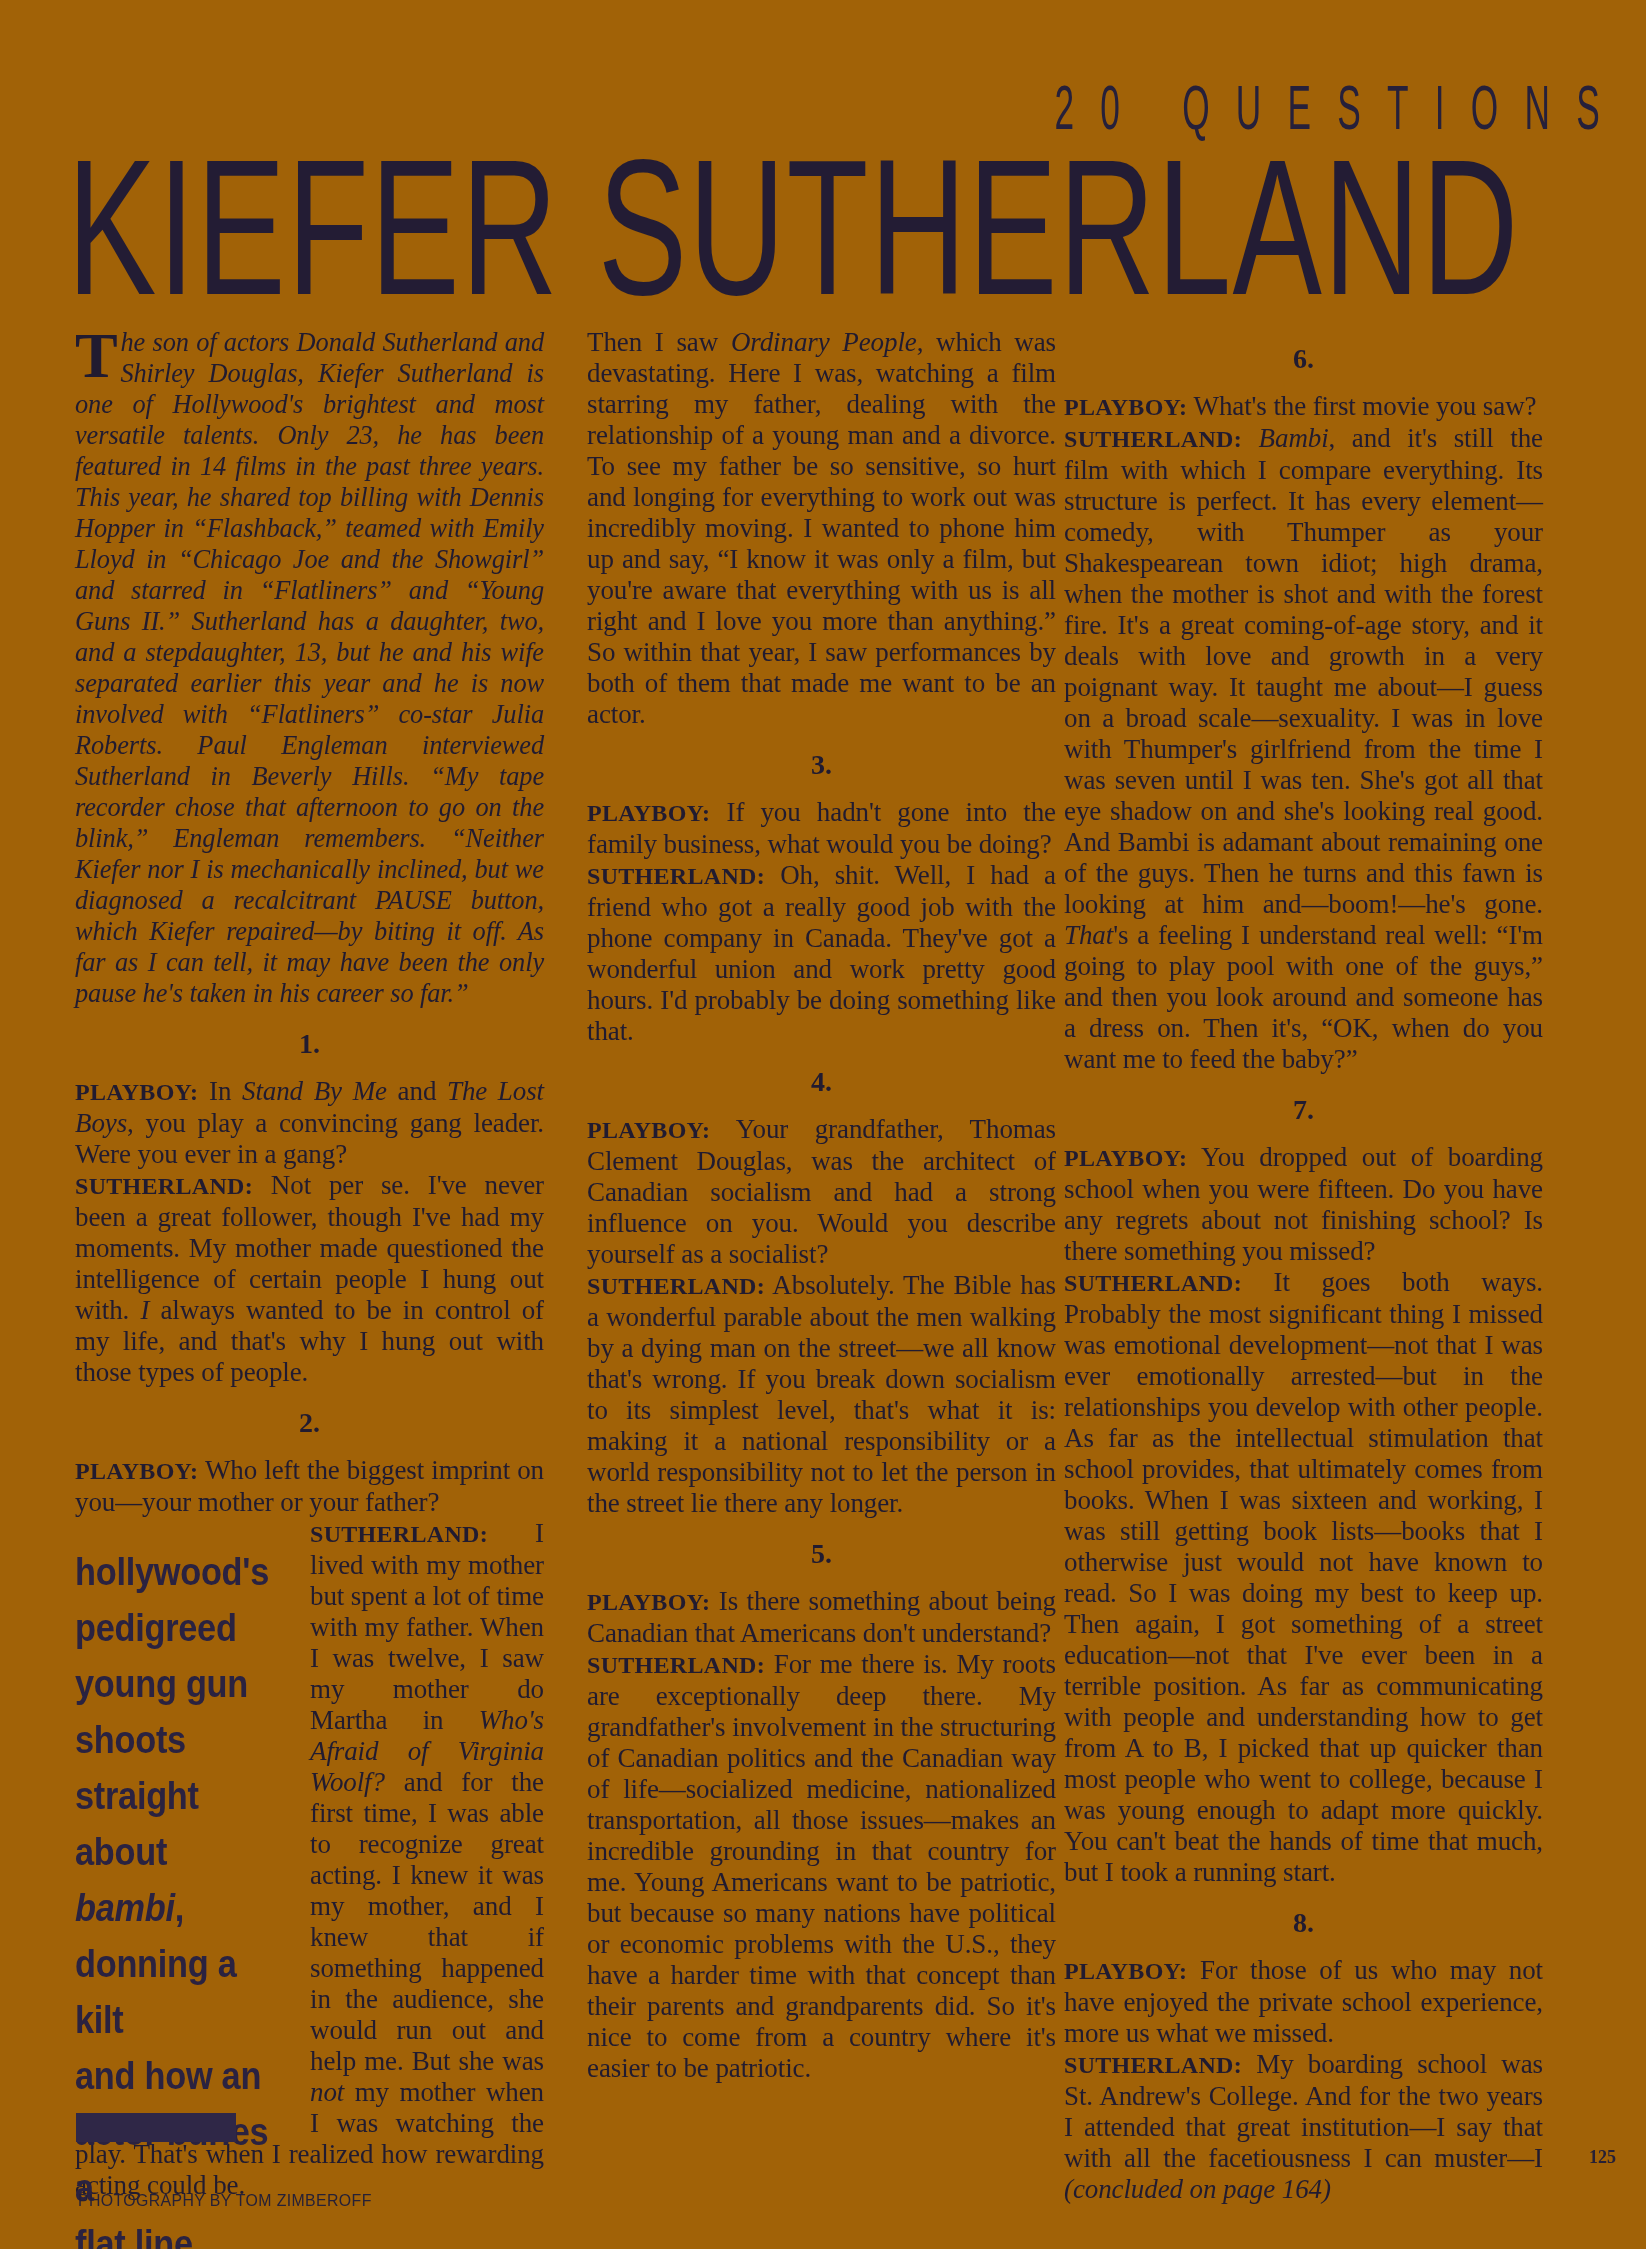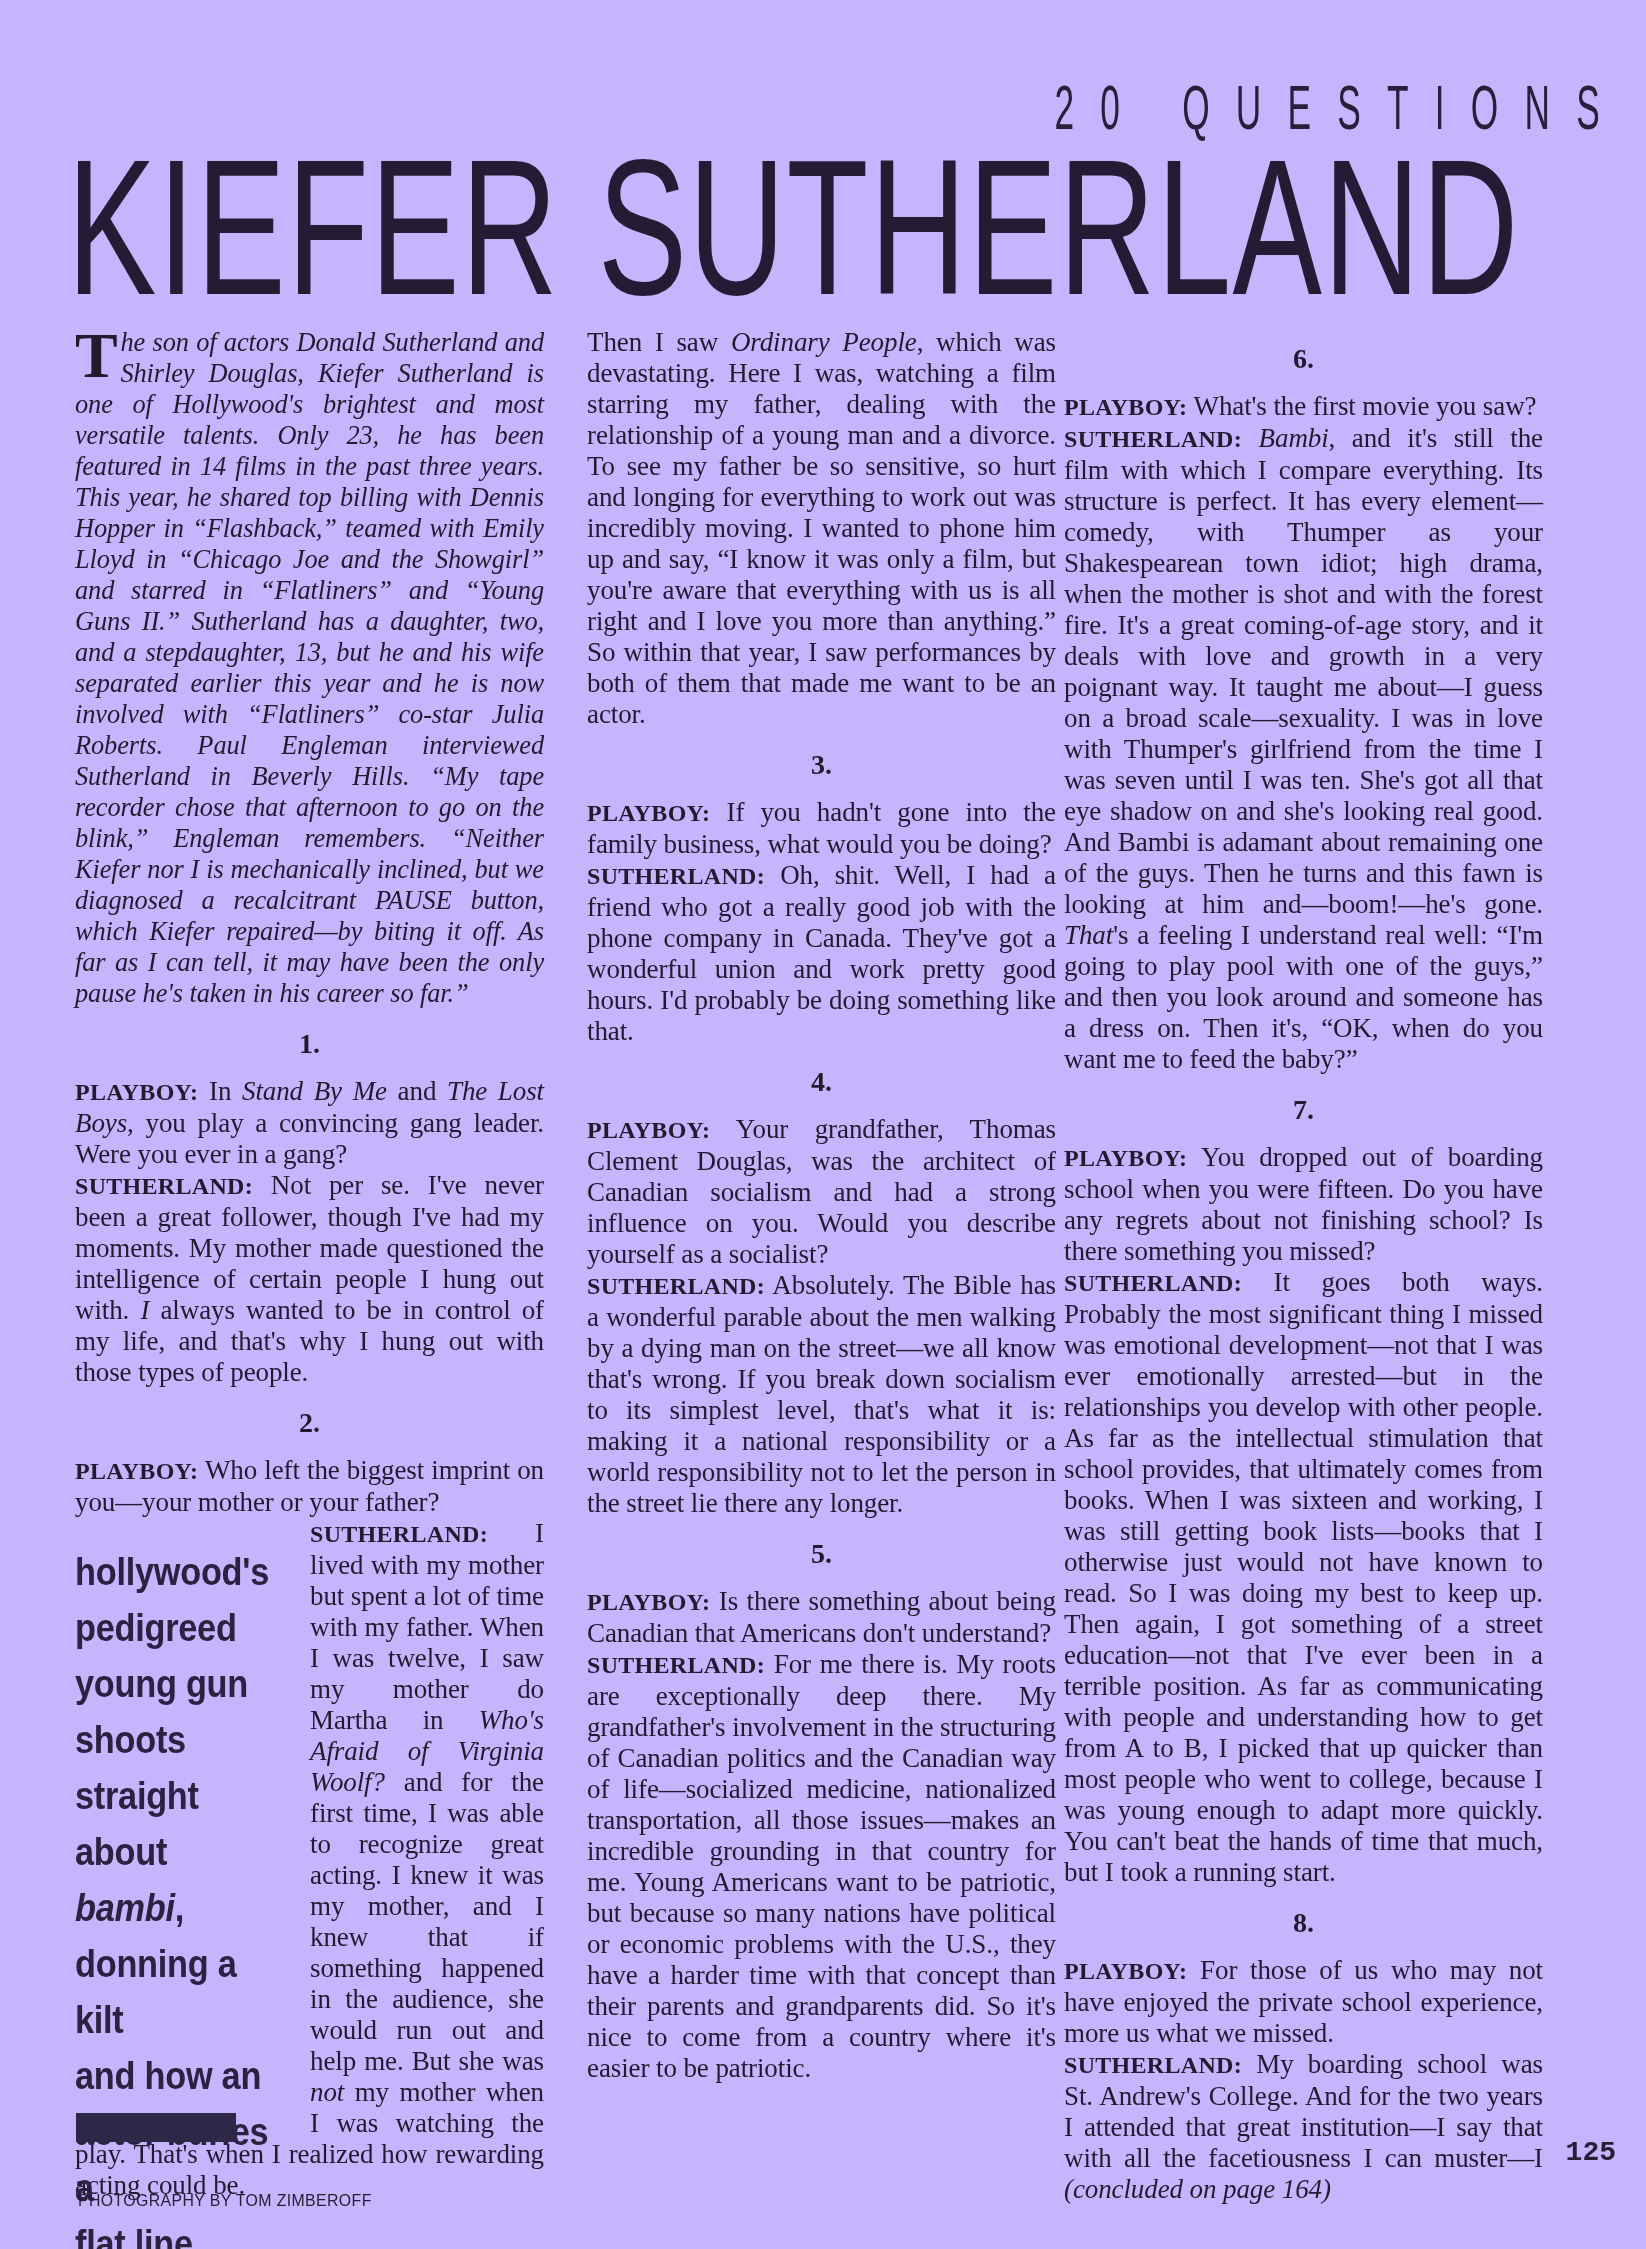--- a/index.html
+++ b/index.html
@@ -4,21 +4,21 @@
 <style>
   html, body {
     margin: 0;
     padding: 0;
     background: #d8d8d0;
   }
   .page {
     position: relative;
     width: 1647px;
     height: 2250px;
-    background: #c4b5fd;
+    background: #a16207;
     overflow: hidden;
     font-family: "Liberation Serif", "DejaVu Serif", serif;
     color: #211b30;
     box-sizing: border-box;
   }
 
   
   .kicker {
     position: absolute;
     left: 0; right: 21px;
@@ -154,23 +154,23 @@
     font-size: 16.7px;
     letter-spacing: 0.4px;
     color: #262036;
     transform: scaleX(0.95);
     transform-origin: left center;
   }
   .folio {
     position: absolute;
     right: 31px;
     bottom: 82px;
-    font-family: Liberation Mono, monospace;
-    font-weight: 700;
-    font-size: 28px;
+    font-family: Liberation Serif, serif;
+    font-weight: 700;
+    font-size: 18px;
     color: #262036;
     text-align: center;
   }
 </style>
 </head>
 <body>
 
 <div class="page">
 
   <div class="kicker">20 QUESTIONS</div>

